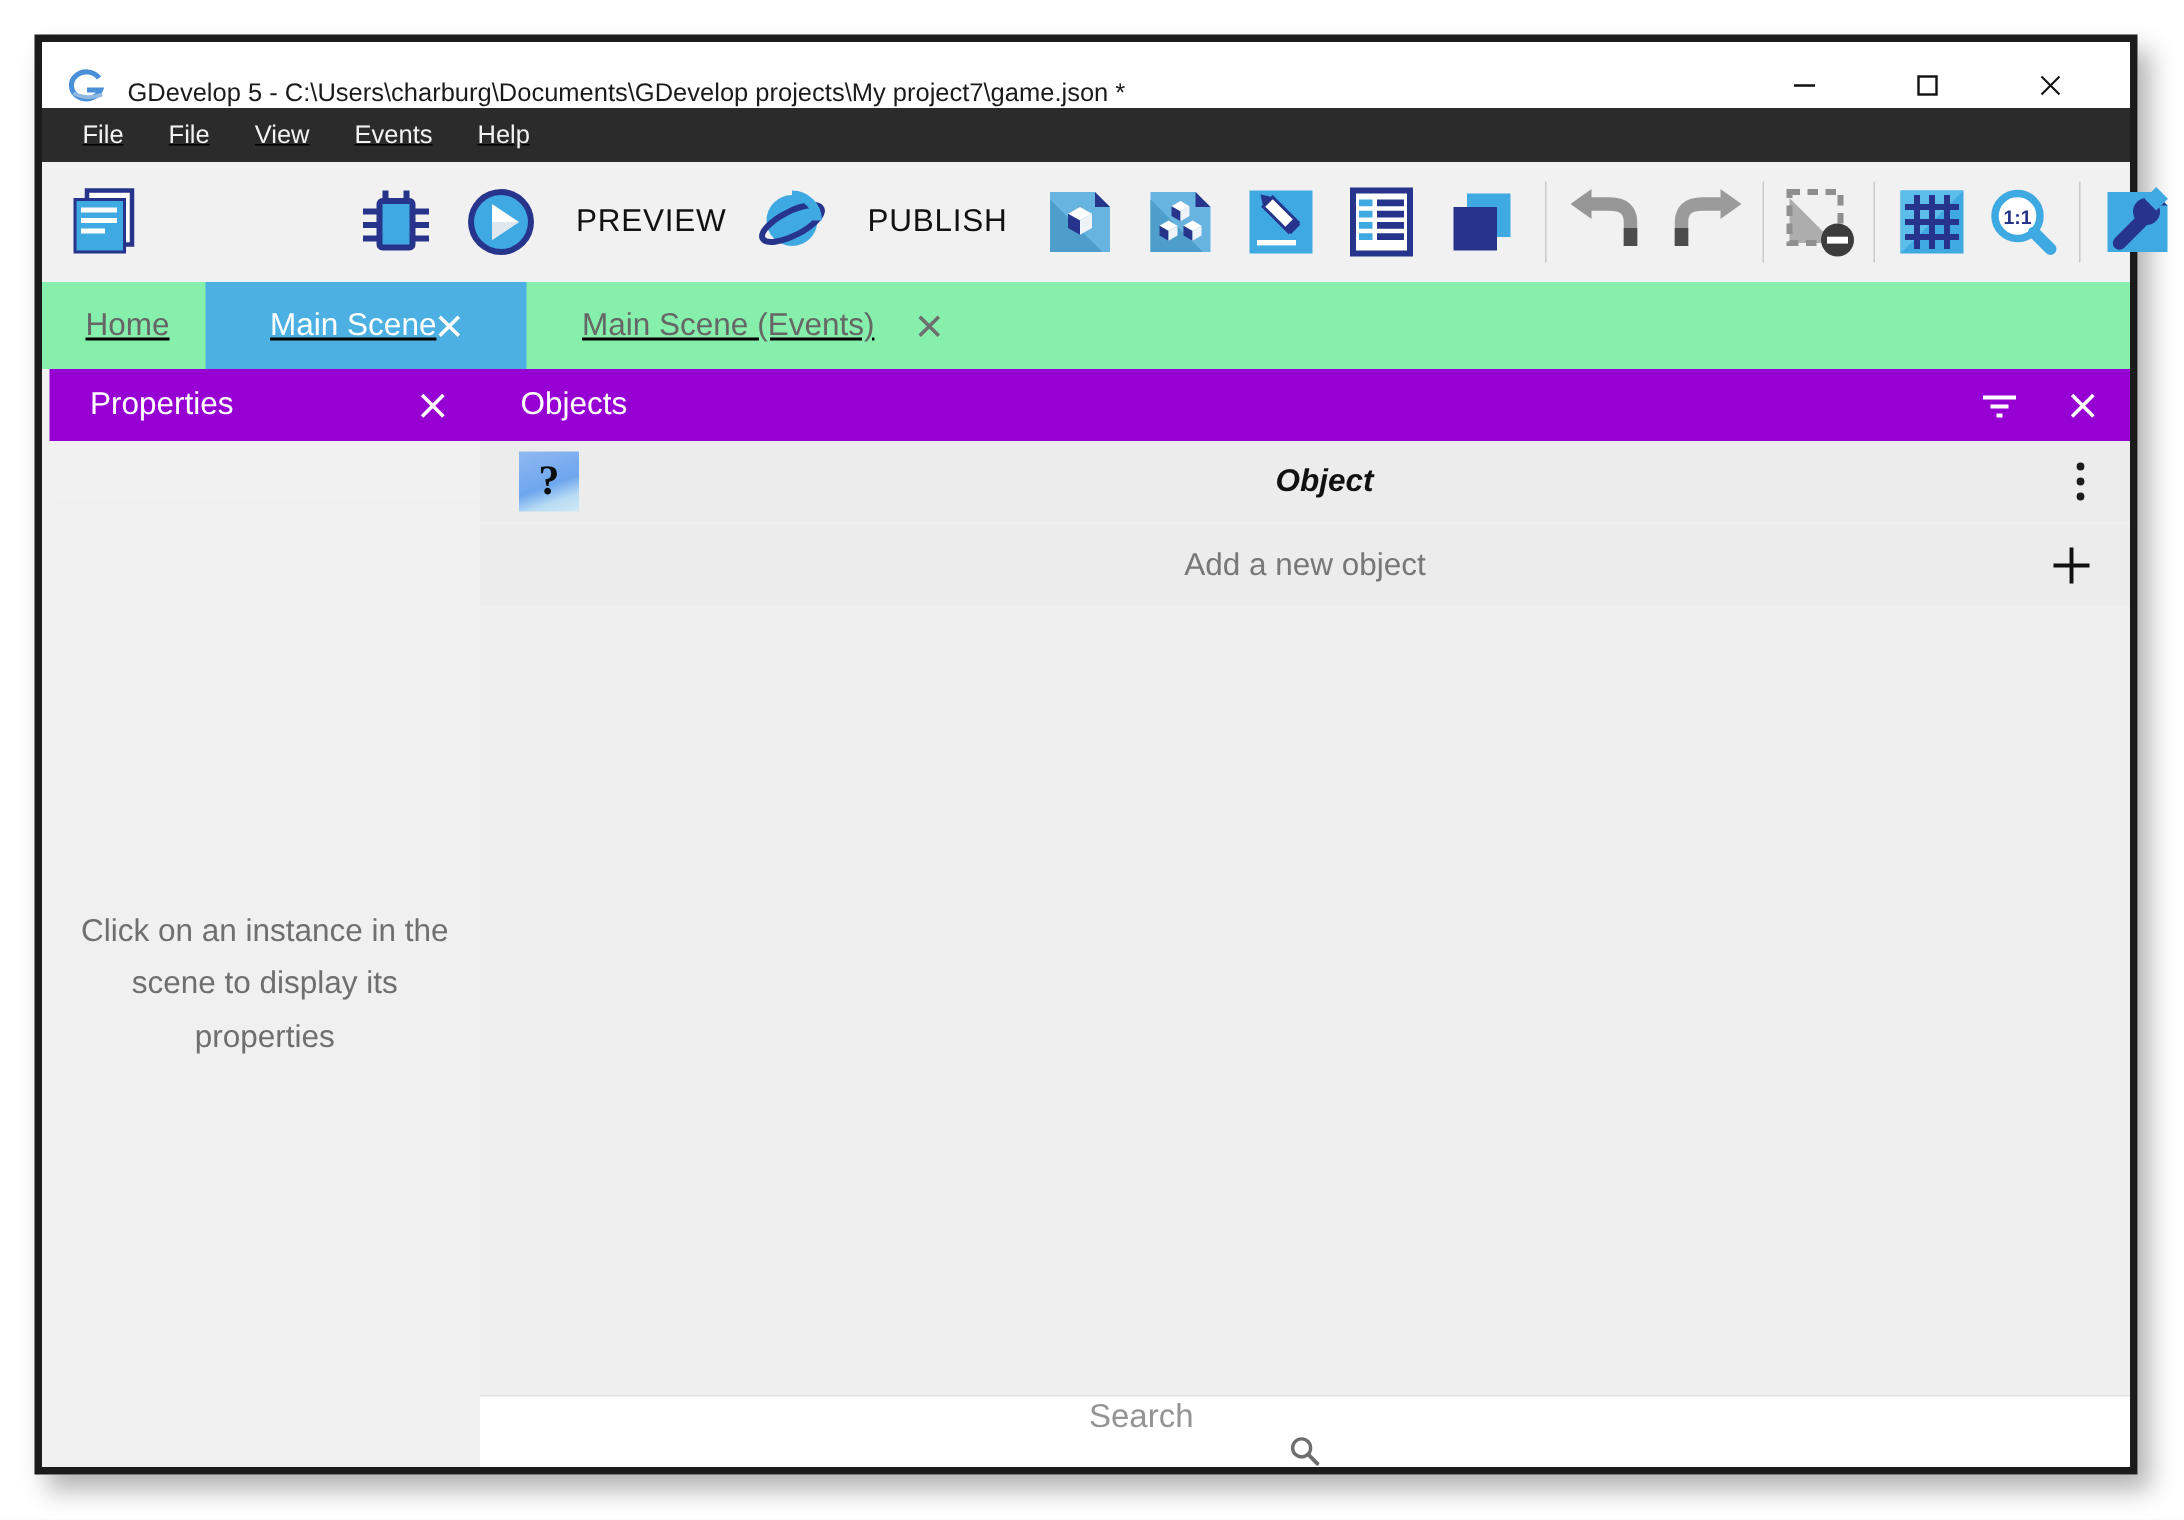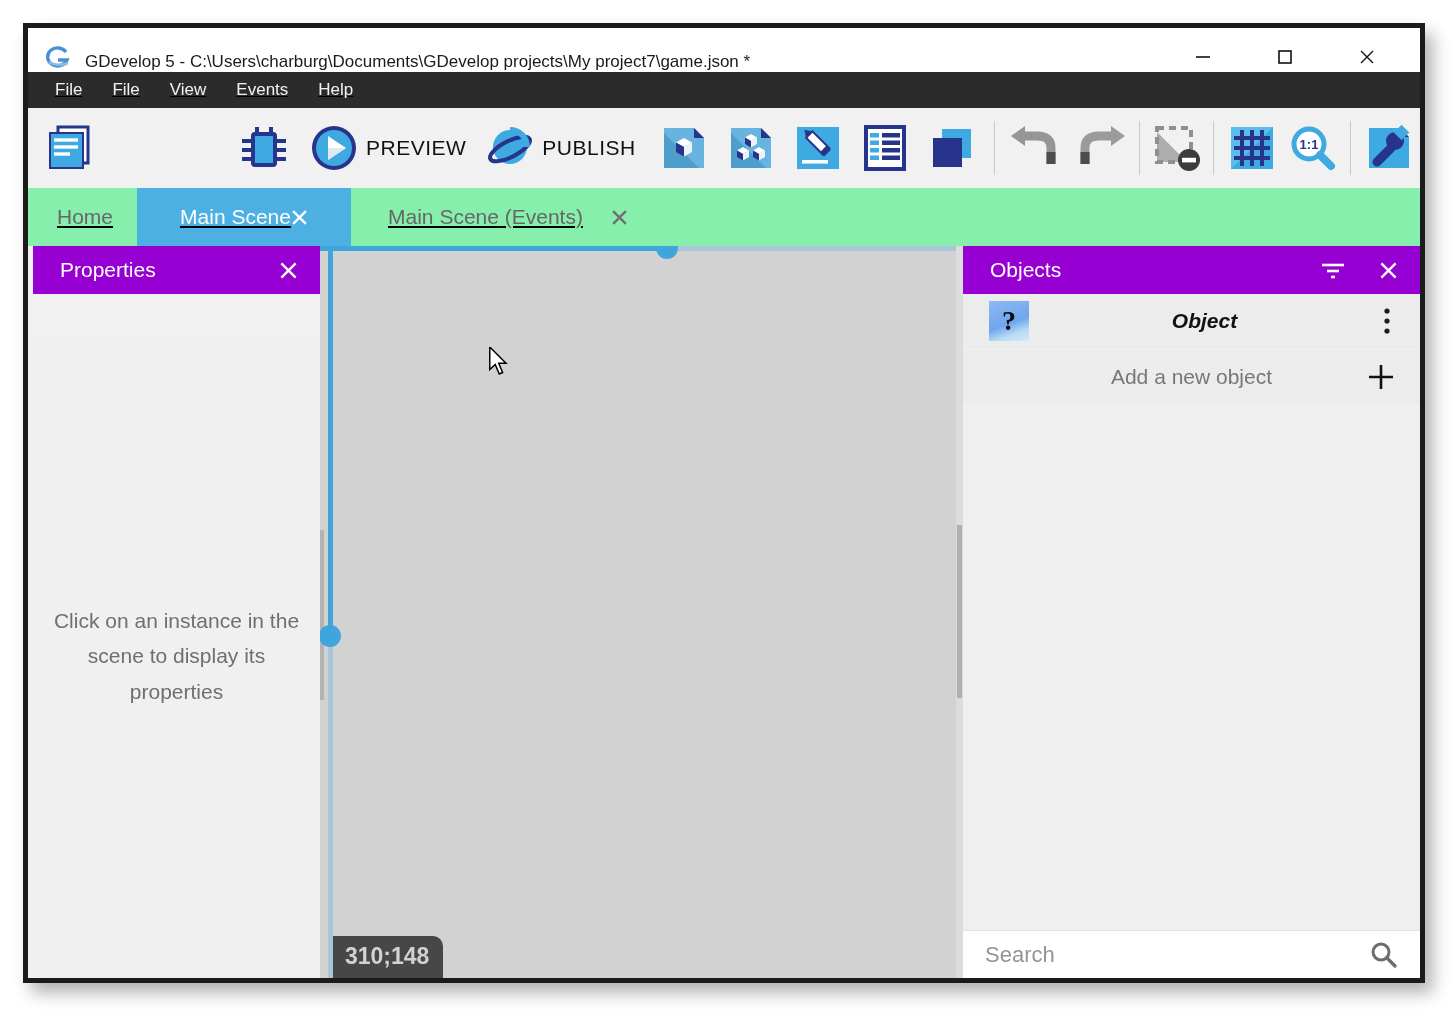--- a/index.html
+++ b/index.html
@@ -16,21 +16,21 @@
   .win-controls { margin-left:auto; display:flex; align-items:center; gap:44px; padding-right:34px; }
   .win-btn { width:38px; height:30px; display:flex; align-items:center; justify-content:center; }
 
   
   .menubar { height:36px; background:#2b2b2b; display:flex; align-items:center; padding-left:12px;text-decoration:underline; }
   .menu-item { color:#f2f2f2; font-size:17px; padding:0 15px; height:100%; display:flex; align-items:center; }
 
   
   .toolbar { height:80px; background:#f1f1f1; display:flex; align-items:center; }
   .toolbar svg.tbi { width:48px; height:48px; flex:0 0 auto; }
-  .tb-label { font-size:21px; color:#111; margin-left:8px; letter-spacing:0.5px; }
+  .tb-label { font-size:21px; color:#111; margin-left:26px; letter-spacing:0.5px; }
   .tsep { width:1px; height:54px; background:#c9c9c9; flex:0 0 auto; }
 
   
   .tabbar { height:58px; background:#86efac; display:flex; padding-left:5px;text-decoration:underline; }
   .tab { display:flex; align-items:center; justify-content:center; font-size:21px; color:#666; }
   .tab-home { width:104px; }
   .tab-active { width:214px; background:#4db0e2; color:#fff; }
   .tab-events { width:314px; gap:28px; }
 
   
@@ -60,21 +60,21 @@
 
   .objects-panel { flex:1; display:flex; flex-direction:column; background:#efefef; }
   .obj-row { height:54px; background:#ececec; display:flex; align-items:center; padding:0 26px; margin-bottom:2px; }
   .obj-thumb { width:40px; height:40px; display:flex; align-items:center; justify-content:center;
                background:linear-gradient(160deg,#8fb9f2 0%,#6ea6ee 55%,#b9dcf4 78%,#cfe9f7 100%);
                font-size:28px; font-weight:bold; color:#0c0c0c; font-family:"Liberation Serif",serif; }
   .obj-label { flex:1; text-align:center; font-size:21px; font-weight:bold; font-style:italic; color:#111; }
   .add-label { flex:1; text-align:center; font-size:21px; color:#777; }
   .obj-filler { flex:1; background:#efefef; }
   .search-bar { height:48px; background:#ffffff; display:flex; align-items:center; padding:0 22px;
-                border-top:1px solid #e3e3e3; }
+                border-top:1px solid #e3e3e3;flex-direction:column; }
   .search-bar input { flex:1; border:none; outline:none; font-size:22px; color:#333; background:transparent;
                       font-family:"Liberation Sans", sans-serif; }
   .search-bar input::placeholder { color:#949494; }
 </style>
 </head>
 <body>
 
 <div class="window">
 
   <div class="titlebar">
@@ -287,36 +287,20 @@
         <span class="hspacer"></span>
         <svg width="19" height="19" viewBox="0 0 16 16">
           <path d="M2 2 L14 14 M14 2 L2 14" stroke="#fff" stroke-width="2"></path>
         </svg>
       </div>
       <div class="properties-body">
         <div class="properties-msg">Click on an instance in the scene to display its properties</div>
       </div>
     </div>
 
-    <div class="canvas">
-      <div class="vthumb-left"></div>
-      <div class="border-top-bright"></div>
-      <div class="border-top-muted"></div>
-      <div class="border-left-bright"></div>
-      <div class="border-left-muted"></div>
-      <div class="handle handle-top"></div>
-      <div class="handle handle-left"></div>
-      <div class="vtrack-right">
-        <div class="vthumb-right"></div>
-      </div>
-      <div class="coord-badge">310;148</div>
-      <svg class="cursor" width="26" height="30" viewBox="0 0 20 24">
-        <polygon points="1,0 1,18 5.4,14 8.6,21.6 11.3,20.4 8.2,13 14,13" fill="#fff" stroke="#000" stroke-width="1.2"></polygon>
-      </svg>
-    </div>
 
     <div class="objects-panel">
       <div class="panel-header">
         <span>Objects</span>
         <span class="hspacer"></span>
         <svg width="24" height="20" viewBox="0 0 24 20" style="margin-right:34px">
           <line x1="1" y1="5" x2="23" y2="5" stroke="#fff" stroke-width="2.6"></line>
           <line x1="6" y1="11" x2="18" y2="11" stroke="#fff" stroke-width="2.6"></line>
           <line x1="10" y1="17" x2="14" y2="17" stroke="#fff" stroke-width="2.6"></line>
         </svg>

